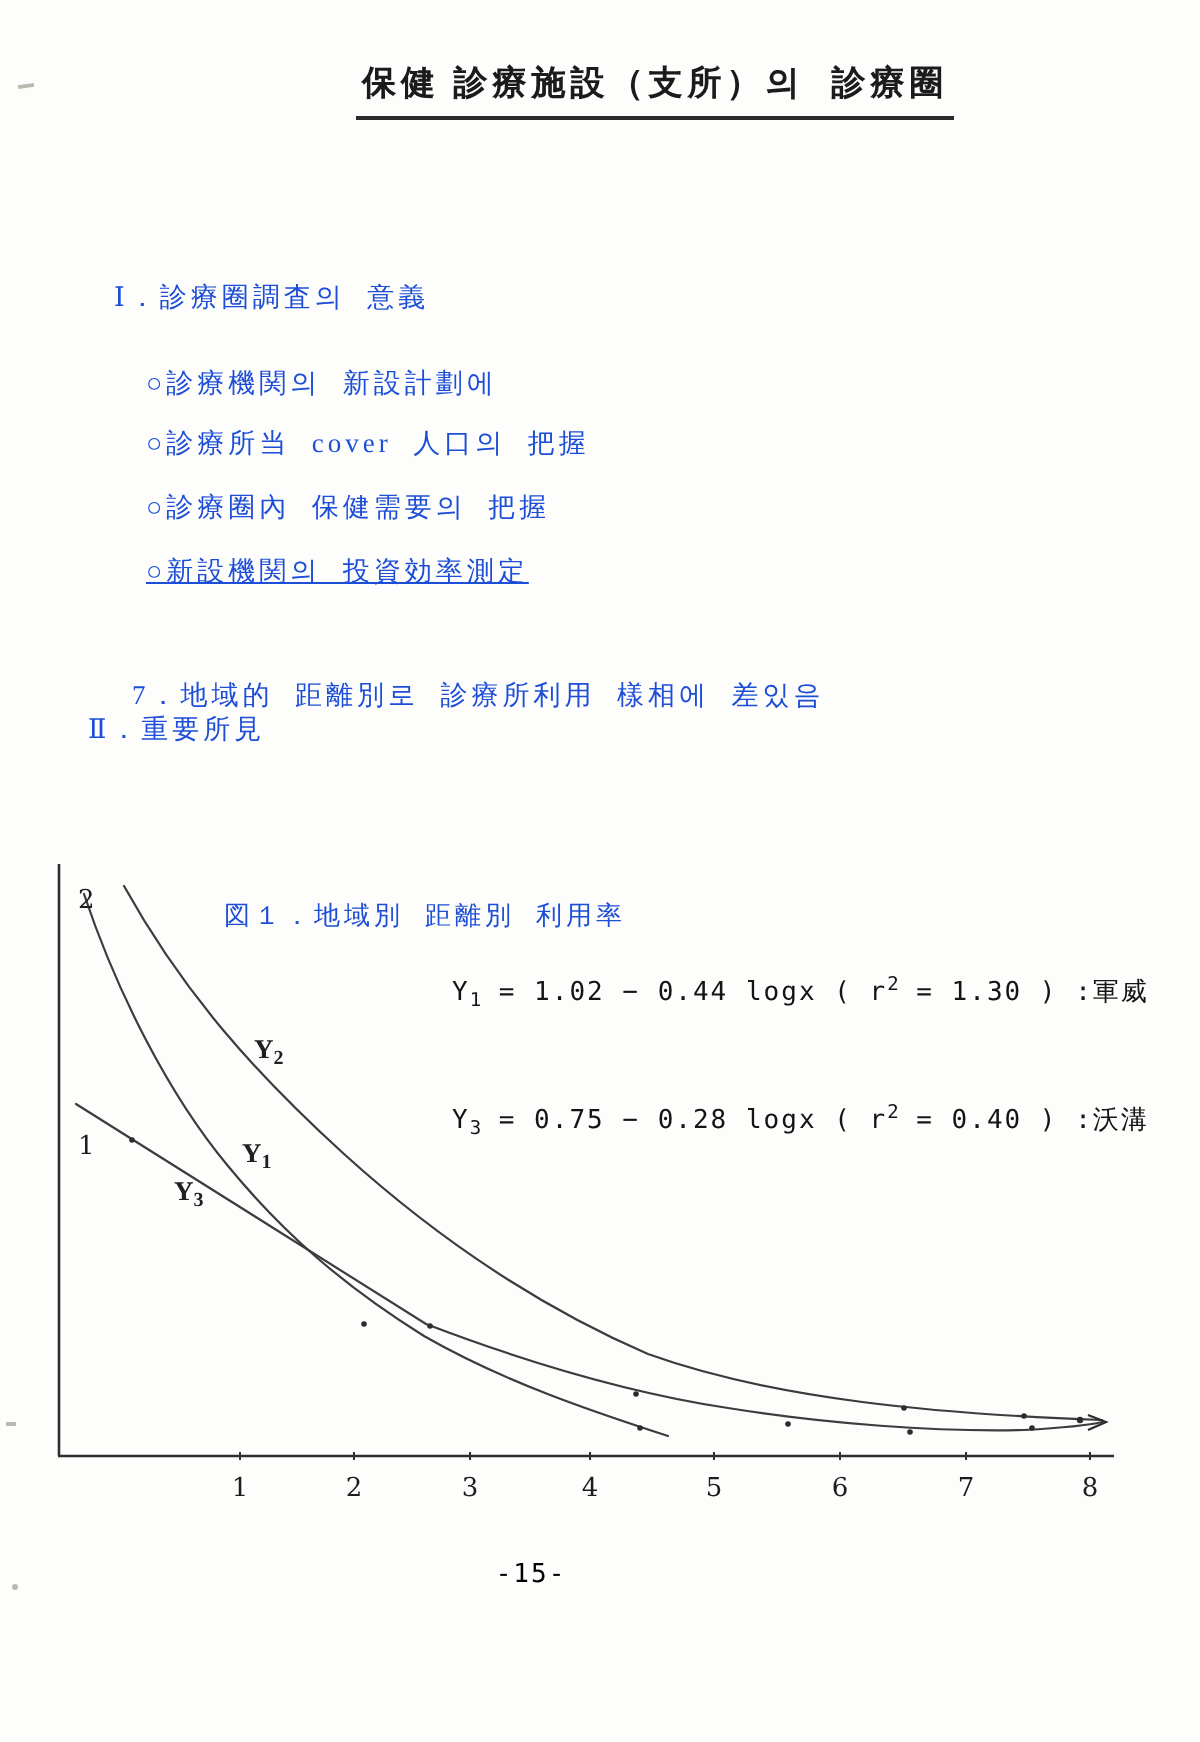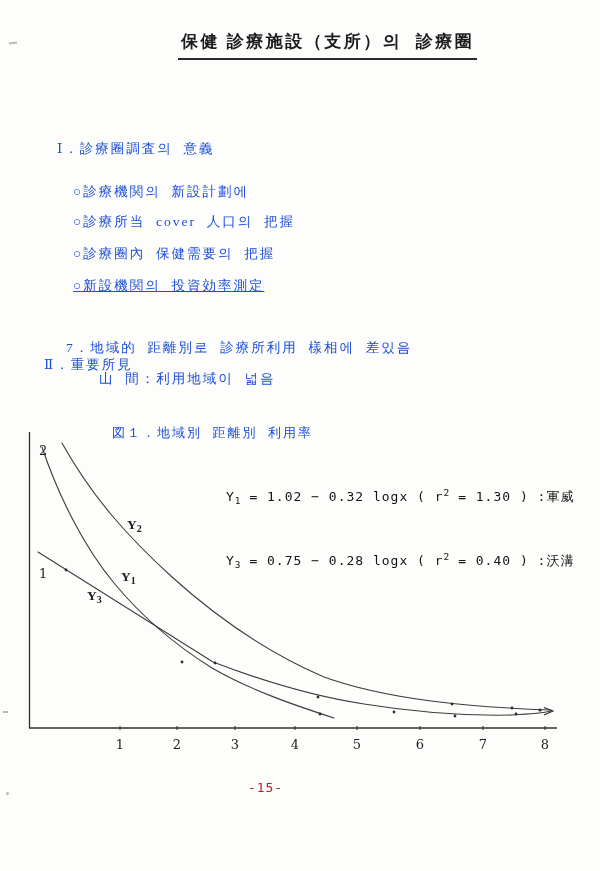--- a/index.html
+++ b/index.html
@@ -26,21 +26,21 @@
     font-family:"Liberation Serif","DejaVu Serif",serif;
   }
   .clabel sub{font-size:10px;vertical-align:-3px;}
   .ytick,.xtick{
     position:absolute;font-size:13px;color:#1d1d1d;
     font-family:"DejaVu Serif","Liberation Serif",serif;
   }
   .xtick{width:20px;text-align:center;}
   .pagenum{
     top:780px;left:0;width:531px;text-align:center;font-size:13px;
-    letter-spacing:1px;color:#b91c1c;position:absolute;
+    letter-spacing:1px;color:#000000;position:absolute;
     font-family:"DejaVu Sans Mono","Liberation Mono",monospace;
   }
   svg.chart{position:absolute;left:0;top:425px;}
   .artifact{position:absolute;background:#b9b9b2;}
   .a1{left:9px;top:42px;width:8px;height:2px;transform:rotate(-8deg);}
   .a2{left:3px;top:711px;width:5px;height:2px;}
   .a3{left:6px;top:792px;width:3px;height:3px;border-radius:50%;}
 </style>
 </head>
 <body>
@@ -55,22 +55,21 @@
 
   <div class="line body-text" style="left:57px;top:140px;">Ⅰ．診療圈調査의  意義</div>
 
   <div class="line body-text" style="left:73px;top:213px;">○診療所当  cover  人口의  把握</div>
   <div class="line body-text" style="left:73px;top:183px;">○診療機関의  新設計劃에</div>
   <div class="line body-text" style="left:73px;top:245px;">○診療圈內  保健需要의  把握</div>
   <div class="line body-text" style="left:73px;top:277px;text-decoration:underline;">○新設機関의  投資効率測定</div>
 
   <div class="line body-text" style="left:44px;top:308px;margin-top:48px;">Ⅱ．重要所見</div>
   <div class="line body-text" style="left:66px;top:339px;">7．地域的  距離別로  診療所利用  樣相에  差있음</div>
-  <div class="line body-text" style="left:99px;top:370px;">山  間：利用地域이  넓음</div>
-  <div class="line body-text" style="left:112px;top:424px;font-size:13px;">図１．地域別  距離別  利用率</div>
+  <div class="line body-text" style="left:112px;top:449px;font-size:13px;">図１．地域別  距離別  利用率</div>
 
   <svg class="chart" width="600" height="345" viewBox="0 0 600 345">
     <g stroke="#2f2f2f" stroke-width="1.3" fill="none">
       <path d="M29.5,7 L29.5,303"></path>
     </g>
     <g stroke="#2f2f2f" stroke-width="1.3" fill="none">
       <path d="M29,303 L557,303"></path>
     </g>
     <g stroke="#2f2f2f" stroke-width="1">
       <path d="M120,301 L120,305"></path>
@@ -118,18 +117,18 @@
   <span class="xtick" style="left:285px;top:737px;">4</span>
   <span class="xtick" style="left:347px;top:737px;">5</span>
   <span class="xtick" style="left:410px;top:737px;">6</span>
   <span class="xtick" style="left:473px;top:737px;">7</span>
   <span class="xtick" style="left:535px;top:737px;">8</span>
 
   <div class="clabel" style="left:127px;top:517px;"><span>Y</span><sub>2</sub></div>
   <div class="clabel" style="left:121px;top:569px;"><span>Y</span><sub>1</sub></div>
   <div class="clabel" style="left:87px;top:588px;"><span>Y</span><sub>3</sub></div>
 
-  <div class="eq" style="top:487px;"><span>Y</span><sub>1</sub><span> = 1.02 − 0.32 logx ( r</span><sup>2</sup><span> = 1.30 ) :軍威</span></div>
+  <div class="eq" style="top:487px;"><span>Y</span><sub>1</sub><span> = 1.02 − 0.44 logx ( r</span><sup>2</sup><span> = 1.30 ) :軍威</span></div>
   <div class="eq" style="top:551px;"><span>Y</span><sub>3</sub><span> = 0.75 − 0.28 logx ( r</span><sup>2</sup><span> = 0.40 ) :沃溝</span></div>
 
   <div class="pagenum">-15-</div>
 
 </div>
 
 </body></html>

